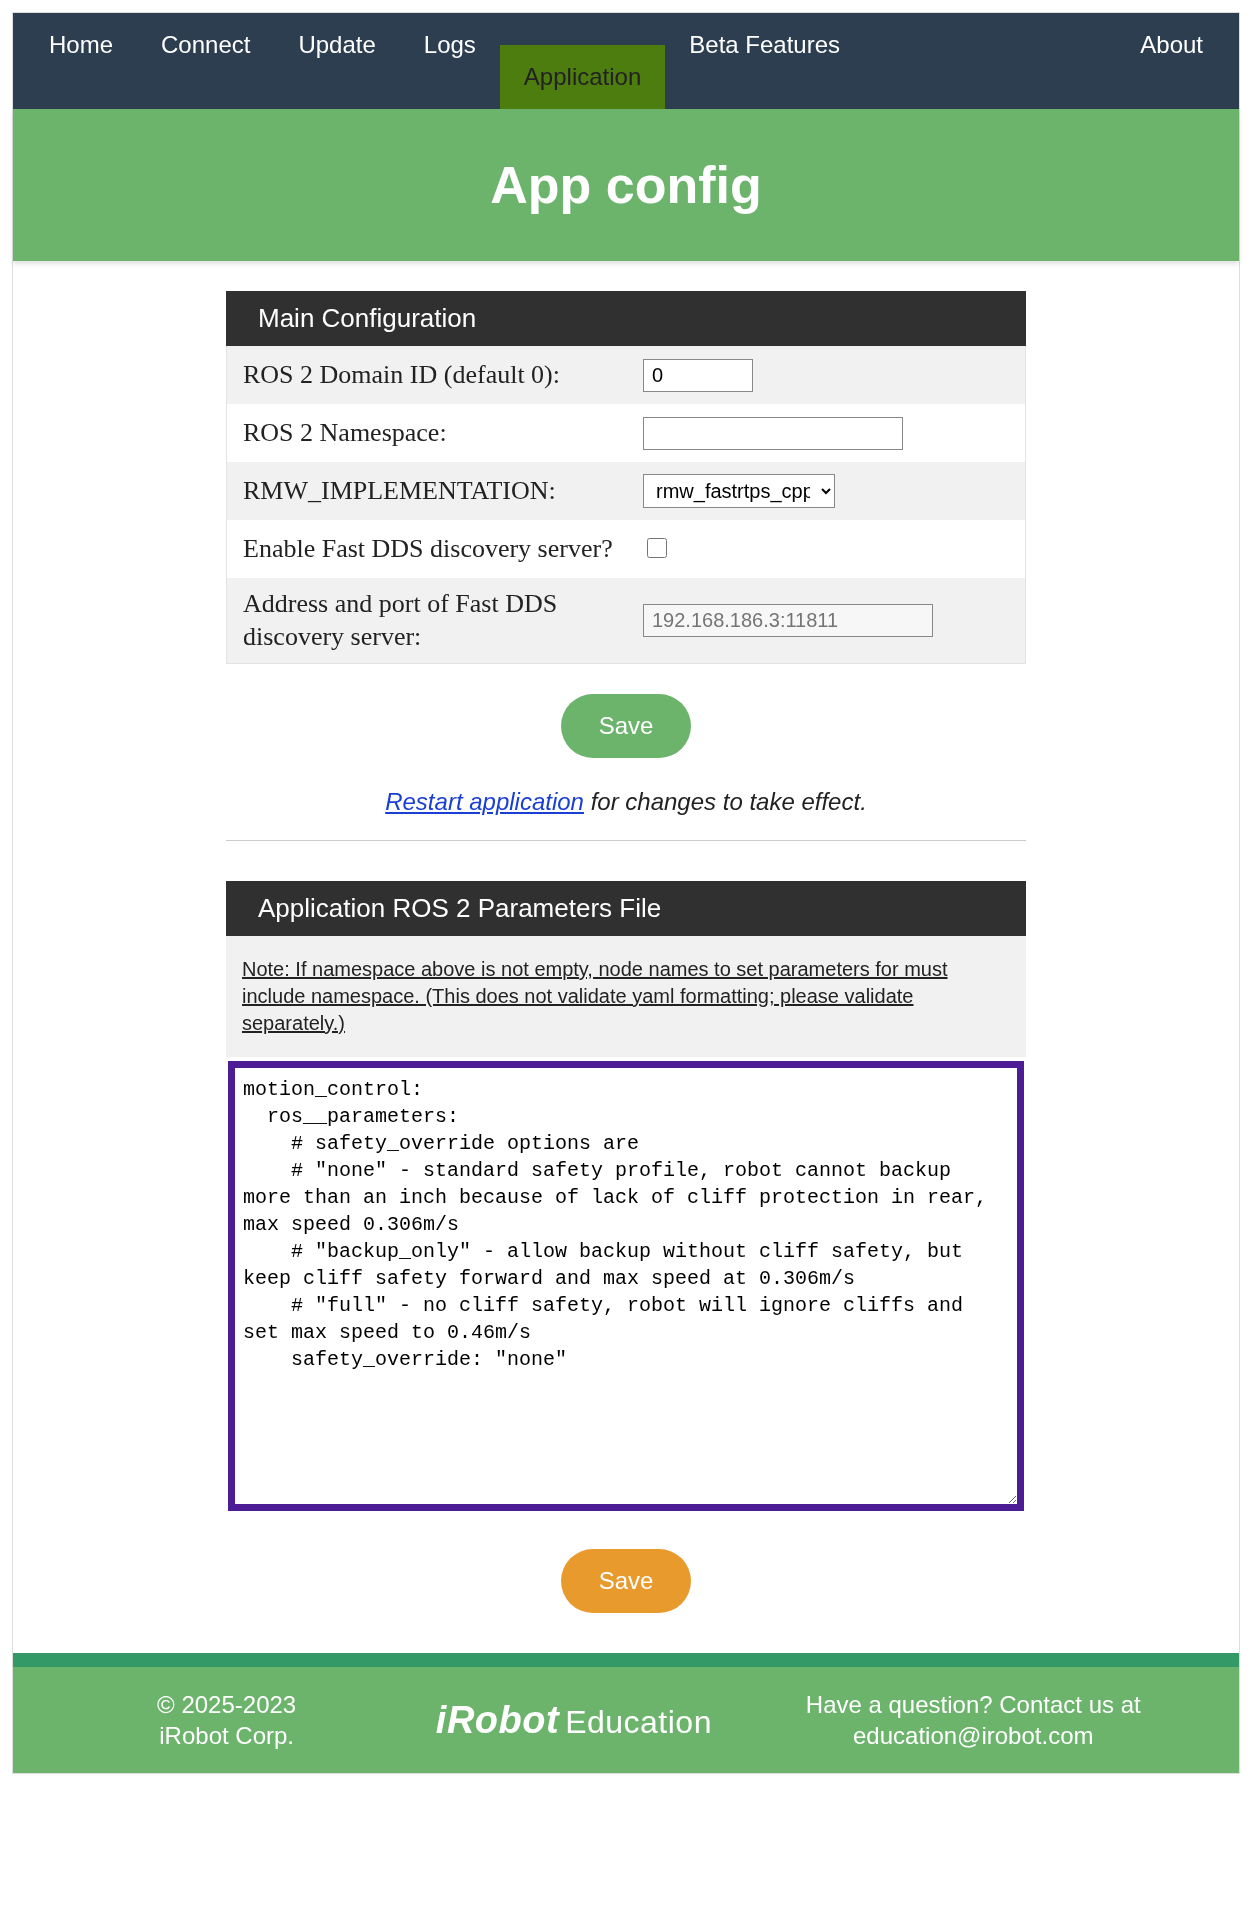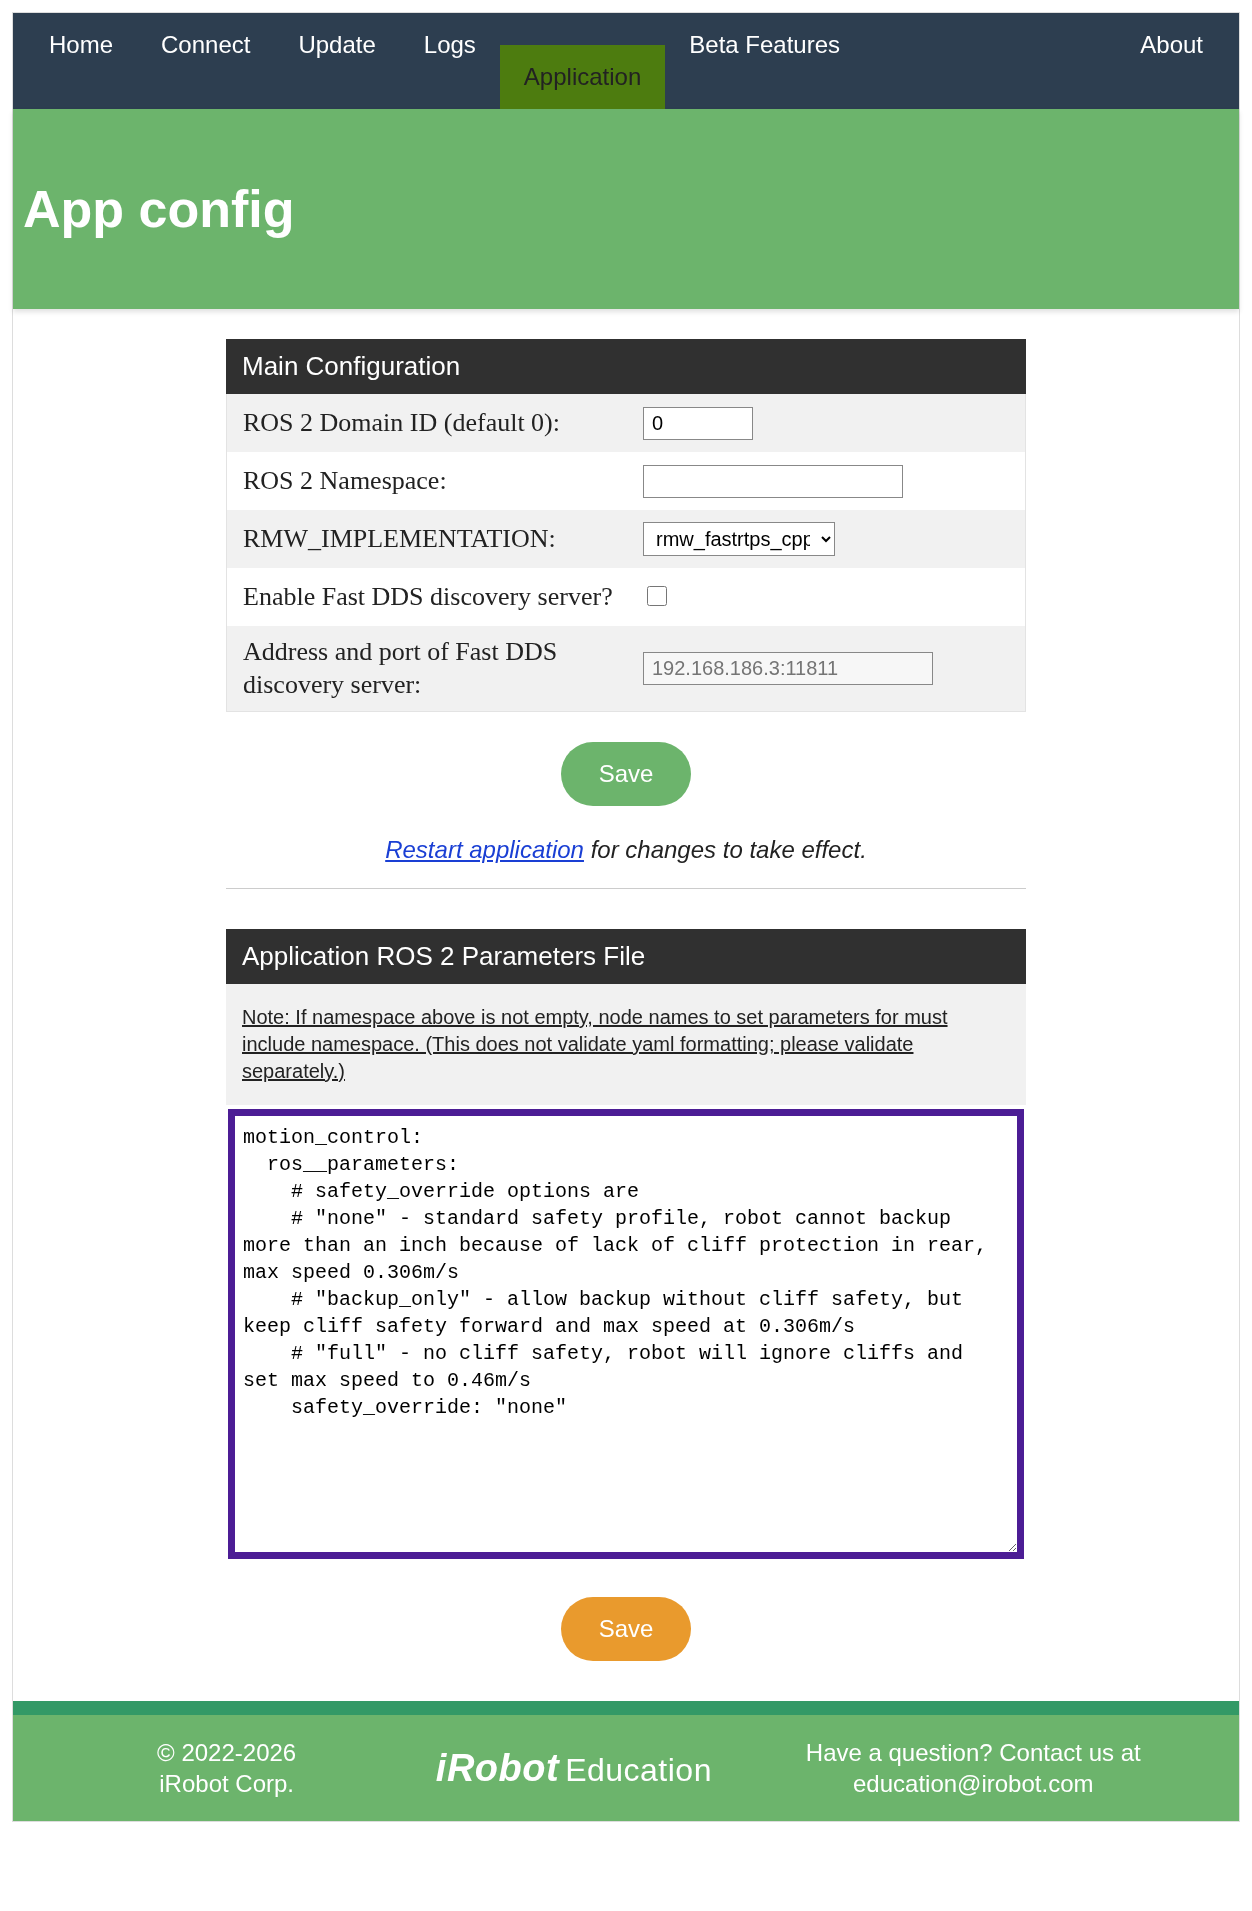--- a/index.html
+++ b/index.html
@@ -31,42 +31,43 @@
     font-size: 24px;
   }
   .nav-item.active {
     background: #4d7c0f;
     color: #222;
     margin-top: 32px;
   }
   
   .hero {
     background: #6cb46c;
-    padding: 70px 10px;
+    text-align: center;
+    padding: 46px 10px;
     box-shadow: 0 3px 5px rgba(0,0,0,.12);
   }
   .hero h1 {
     margin: 0;
     color: #fff;
     font-size: 52px;
     font-weight: 700;
   }
   
   .content {
     max-width: 800px;
     margin: 30px auto 40px auto;
   }
   .panel {
     margin-bottom: 30px;
   }
   .panel-header {
     background: #303030;
     color: #fff;
     font-size: 26px;
-    padding: 12px 16px;
+    padding: 12px 32px;
   }
   .panel-body {
     border: 1px solid #e3e3e3;
     border-top: none;
     background: #fff;
   }
   .form-row {
     display: flex;
     align-items: center;
     padding: 10px 16px;
@@ -237,21 +238,21 @@
       </div>
     </div>
 
     <button class="save-btn orange">Save</button>
 
   </div>
 
   <div class="footer-wrap"></div>
   <div class="footer">
     <div class="footer-left">
-      <div>© 2022-2026</div>
+      <div>© 2025-2023</div>
       <div>iRobot Corp.</div>
     </div>
     <div class="footer-center">
       <span class="brand">
         <span class="brand-i">iRobot</span><span class="brand-edu">Education</span>
       </span>
     </div>
     <div class="footer-right">
       <div>Have a question? Contact us at</div>
       <div>education@irobot.com</div>

